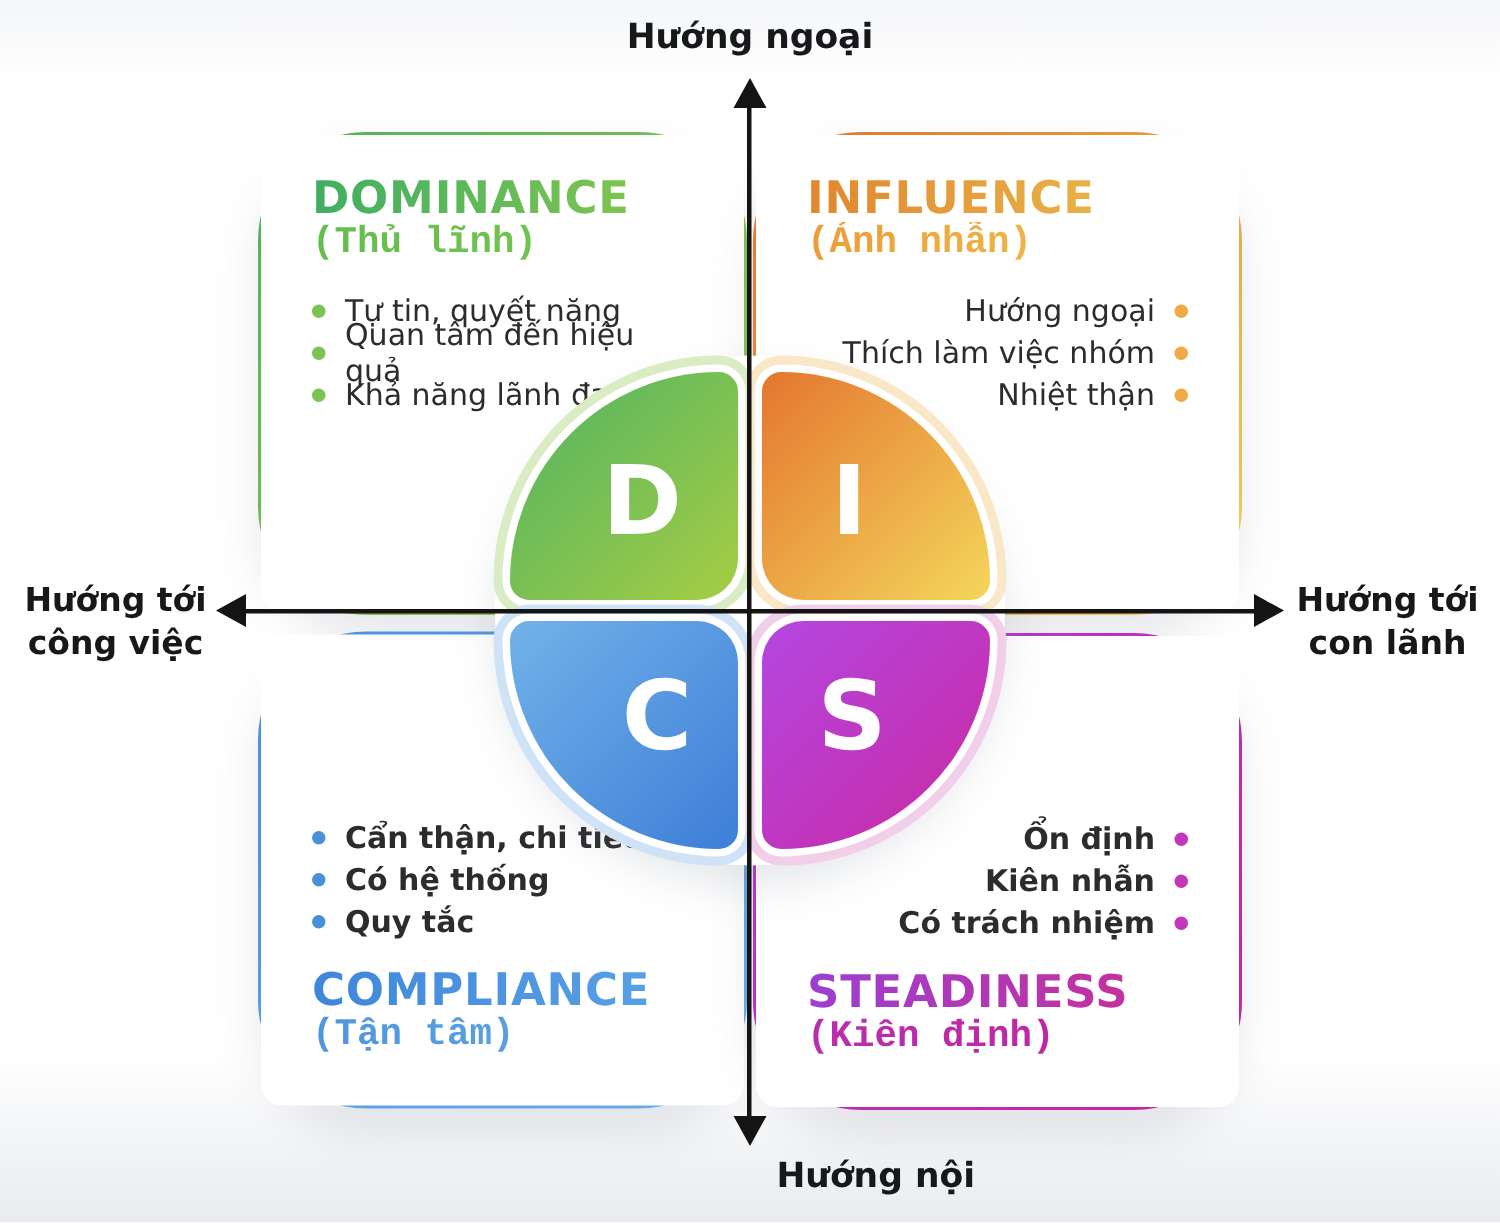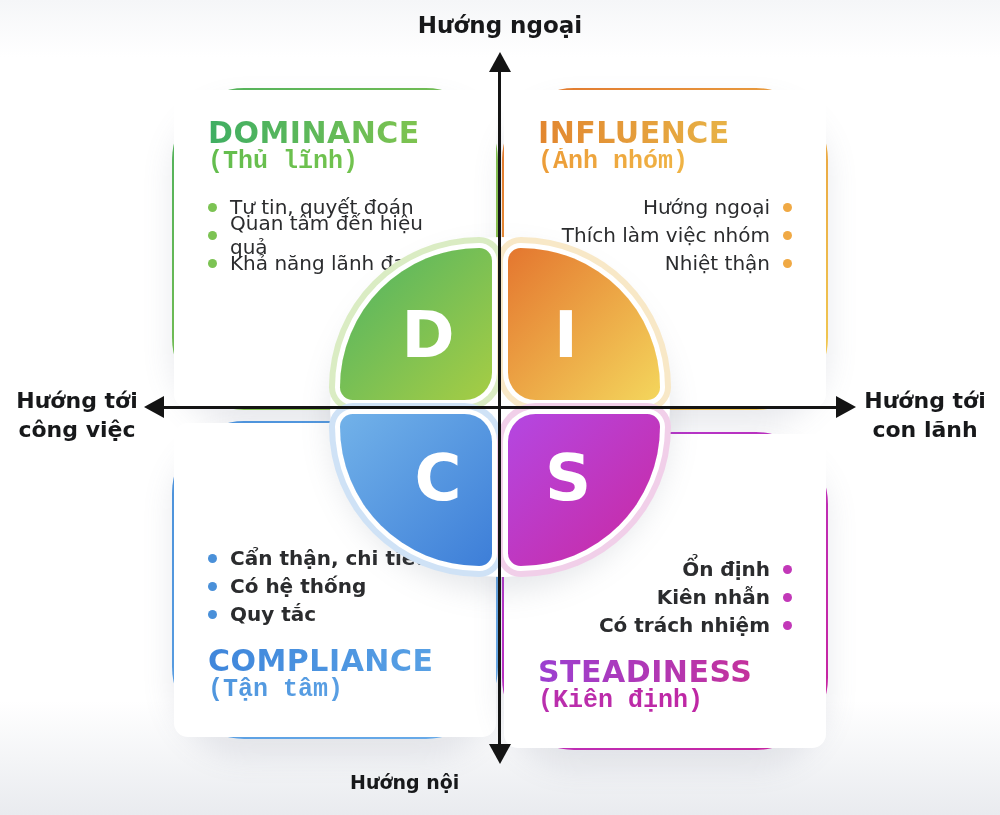--- a/index.html
+++ b/index.html
@@ -13,37 +13,37 @@
   .axis-line{position:absolute;background:#141414;z-index:6;}
   .v-line{left:498px;top:70px;width:3px;height:676px;}
   .h-line{left:162px;top:406px;width:676px;height:3px;}
   .arrow{position:absolute;width:0;height:0;z-index:6;}
   .arrow-up{left:489px;top:52px;border-left:11px solid transparent;border-right:11px solid transparent;border-bottom:20px solid #141414;}
   .arrow-down{left:489px;top:744px;border-left:11px solid transparent;border-right:11px solid transparent;border-top:20px solid #141414;}
   .arrow-left{left:144px;top:396px;border-top:11px solid transparent;border-bottom:11px solid transparent;border-right:20px solid #141414;}
   .arrow-right{left:836px;top:396px;border-top:11px solid transparent;border-bottom:11px solid transparent;border-left:20px solid #141414;}
   .axis-label{position:absolute;color:#17181a;font-weight:800;z-index:7;}
   .label-top{left:350px;top:12px;width:300px;text-align:center;font-size:23px;}
-  .label-bottom{left:350px;top:771px;width:300px;text-align:left;font-size:19px;}
+  .label-bottom{left:350px;top:771px;width:300px;text-align:right;font-size:23px;}
   .label-left{left:8px;top:386px;width:138px;text-align:center;font-size:22px;line-height:29px;}
   .label-right{left:855px;top:386px;width:140px;text-align:center;font-size:22px;line-height:29px;}
   
   .card{
     position:absolute;z-index:1;border-radius:72px;padding:2px;box-sizing:border-box;
     background:linear-gradient(135deg,var(--border-from),var(--border-to));
     box-shadow:0 16px 30px rgba(110,120,140,.16);
   }
   .card-inner{
     width:100%;height:100%;box-sizing:border-box;background:#ffffff;border-radius:14px;
     padding:28px 34px;
   }
   .card-d{left:172px;top:88px;width:326px;height:322px;}
   .card-i{left:502px;top:88px;width:326px;height:322px;}
   .card-c{left:172px;top:421px;width:326px;height:318px;}
-  .card-s{left:502px;top:432px;width:326px;height:318px;}
+  .card-s{left:502px;top:422px;width:326px;height:318px;}
   .card-i .card-inner,.card-s .card-inner{text-align:left;}
   .q-title{
     margin:0;font-size:30px;line-height:30px;font-weight:800;letter-spacing:.5px;
     background:linear-gradient(90deg,var(--title-from),var(--title-to));
     -webkit-background-clip:text;background-clip:text;color:transparent;-webkit-text-fill-color:transparent;
   }
   .q-subtitle{
     margin:0;font-size:25px;line-height:28px;font-weight:700;
     background:linear-gradient(90deg,var(--subtitle-from),var(--subtitle-to));
     -webkit-background-clip:text;background-clip:text;color:transparent;font-family:Liberation Mono, monospace;-webkit-text-fill-color:transparent;
@@ -100,38 +100,38 @@
     <div>con lãnh</div>
   </div>
 
   <div class="card card-d" style="--petal-from: #4eb364; --petal-to: #a6cd44; --halo: #daecc3; --border-from: #4db05d; --border-to: #a3cc47; --title-from: #3fae63; --title-to: #8bc84c; --subtitle-from: #63bd4e; --subtitle-to: #7cc74f; --dot: #7cc353;">
     <div class="card-inner">
       <h2 class="q-title">DOMINANCE</h2>
       <div class="q-subtitle">(Thủ lĩnh)</div>
       <ul class="traits">
         <li class="trait">
             <span class="dot"></span>
-            <span class="trait-text">Tự tin, quyết đoán</span>
+            <span class="trait-text">Tự tin, quyết năng</span>
           </li>
         <li class="trait">
             <span class="dot"></span>
             <span class="trait-text">Quan tâm đến hiệu quả</span>
           </li>
         <li class="trait">
             <span class="dot"></span>
             <span class="trait-text">Khả năng lãnh đạo</span>
           </li>
       </ul>
     </div>
   </div>
 
   <div class="card card-i" style="--petal-from: #e4762f; --petal-to: #f4d65c; --halo: #f8e8c7; --border-from: #e0732c; --border-to: #f2cf55; --title-from: #e2862f; --title-to: #e9c14e; --subtitle-from: #ec9c38; --subtitle-to: #f2c44e; --dot: #f0a944;">
     <div class="card-inner">
       <h2 class="q-title">INFLUENCE</h2>
-      <div class="q-subtitle">(Ảnh nhóm)</div>
+      <div class="q-subtitle">(Ảnh nhẫn)</div>
       <ul class="traits">
         <li class="trait">
             <span class="dot"></span>
             <span class="trait-text">Hướng ngoại</span>
           </li>
         <li class="trait">
             <span class="dot"></span>
             <span class="trait-text">Thích làm việc nhóm</span>
           </li>
         <li class="trait">

